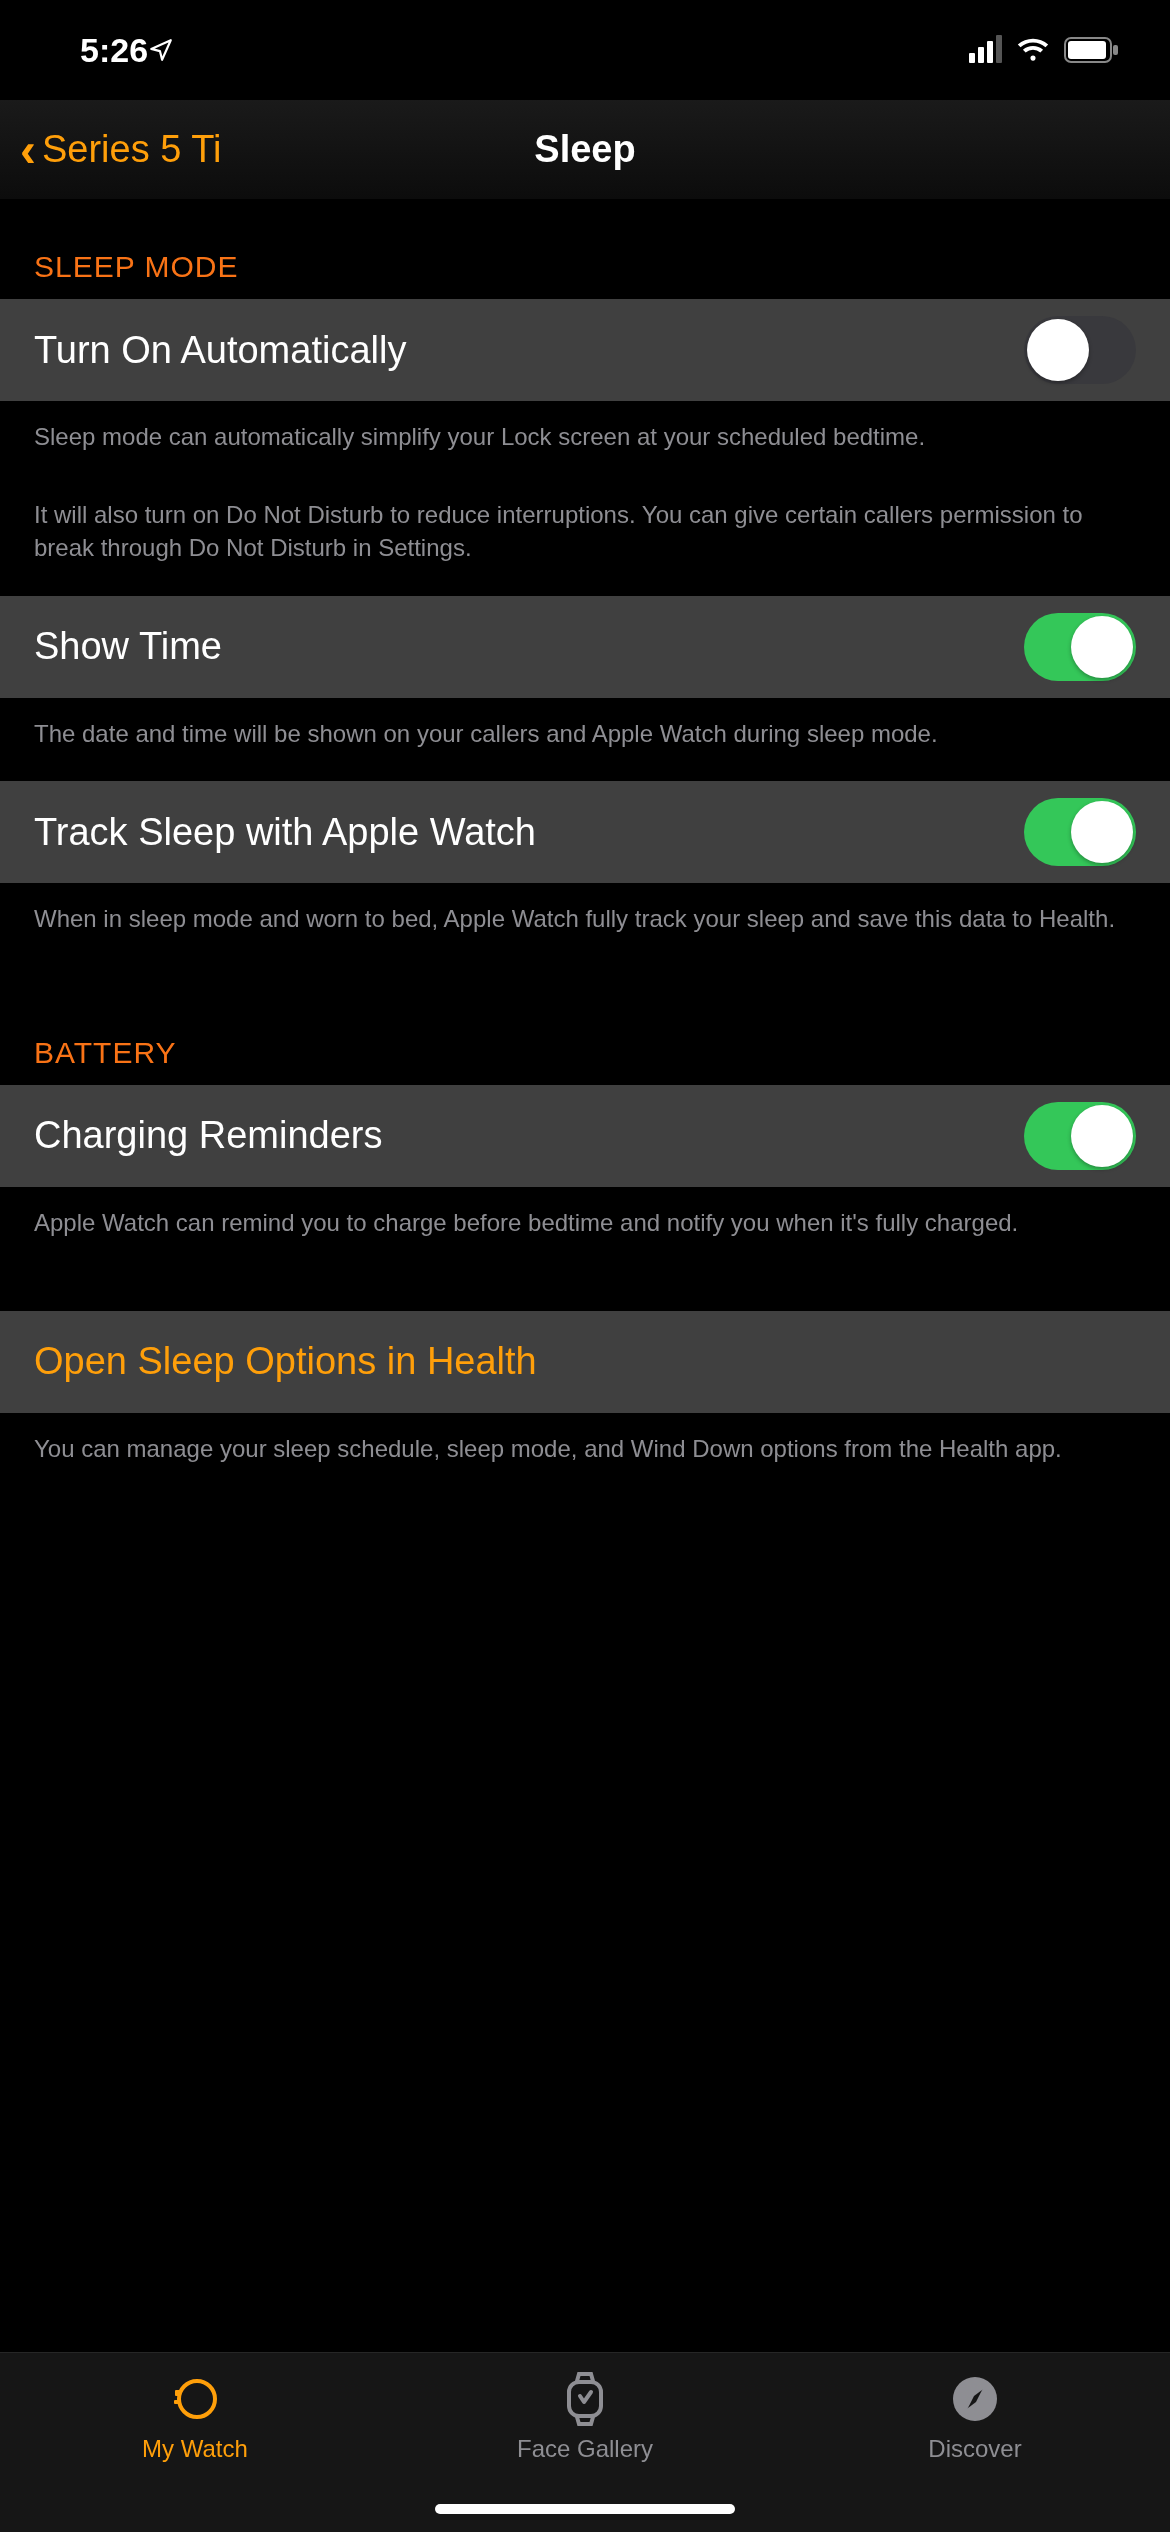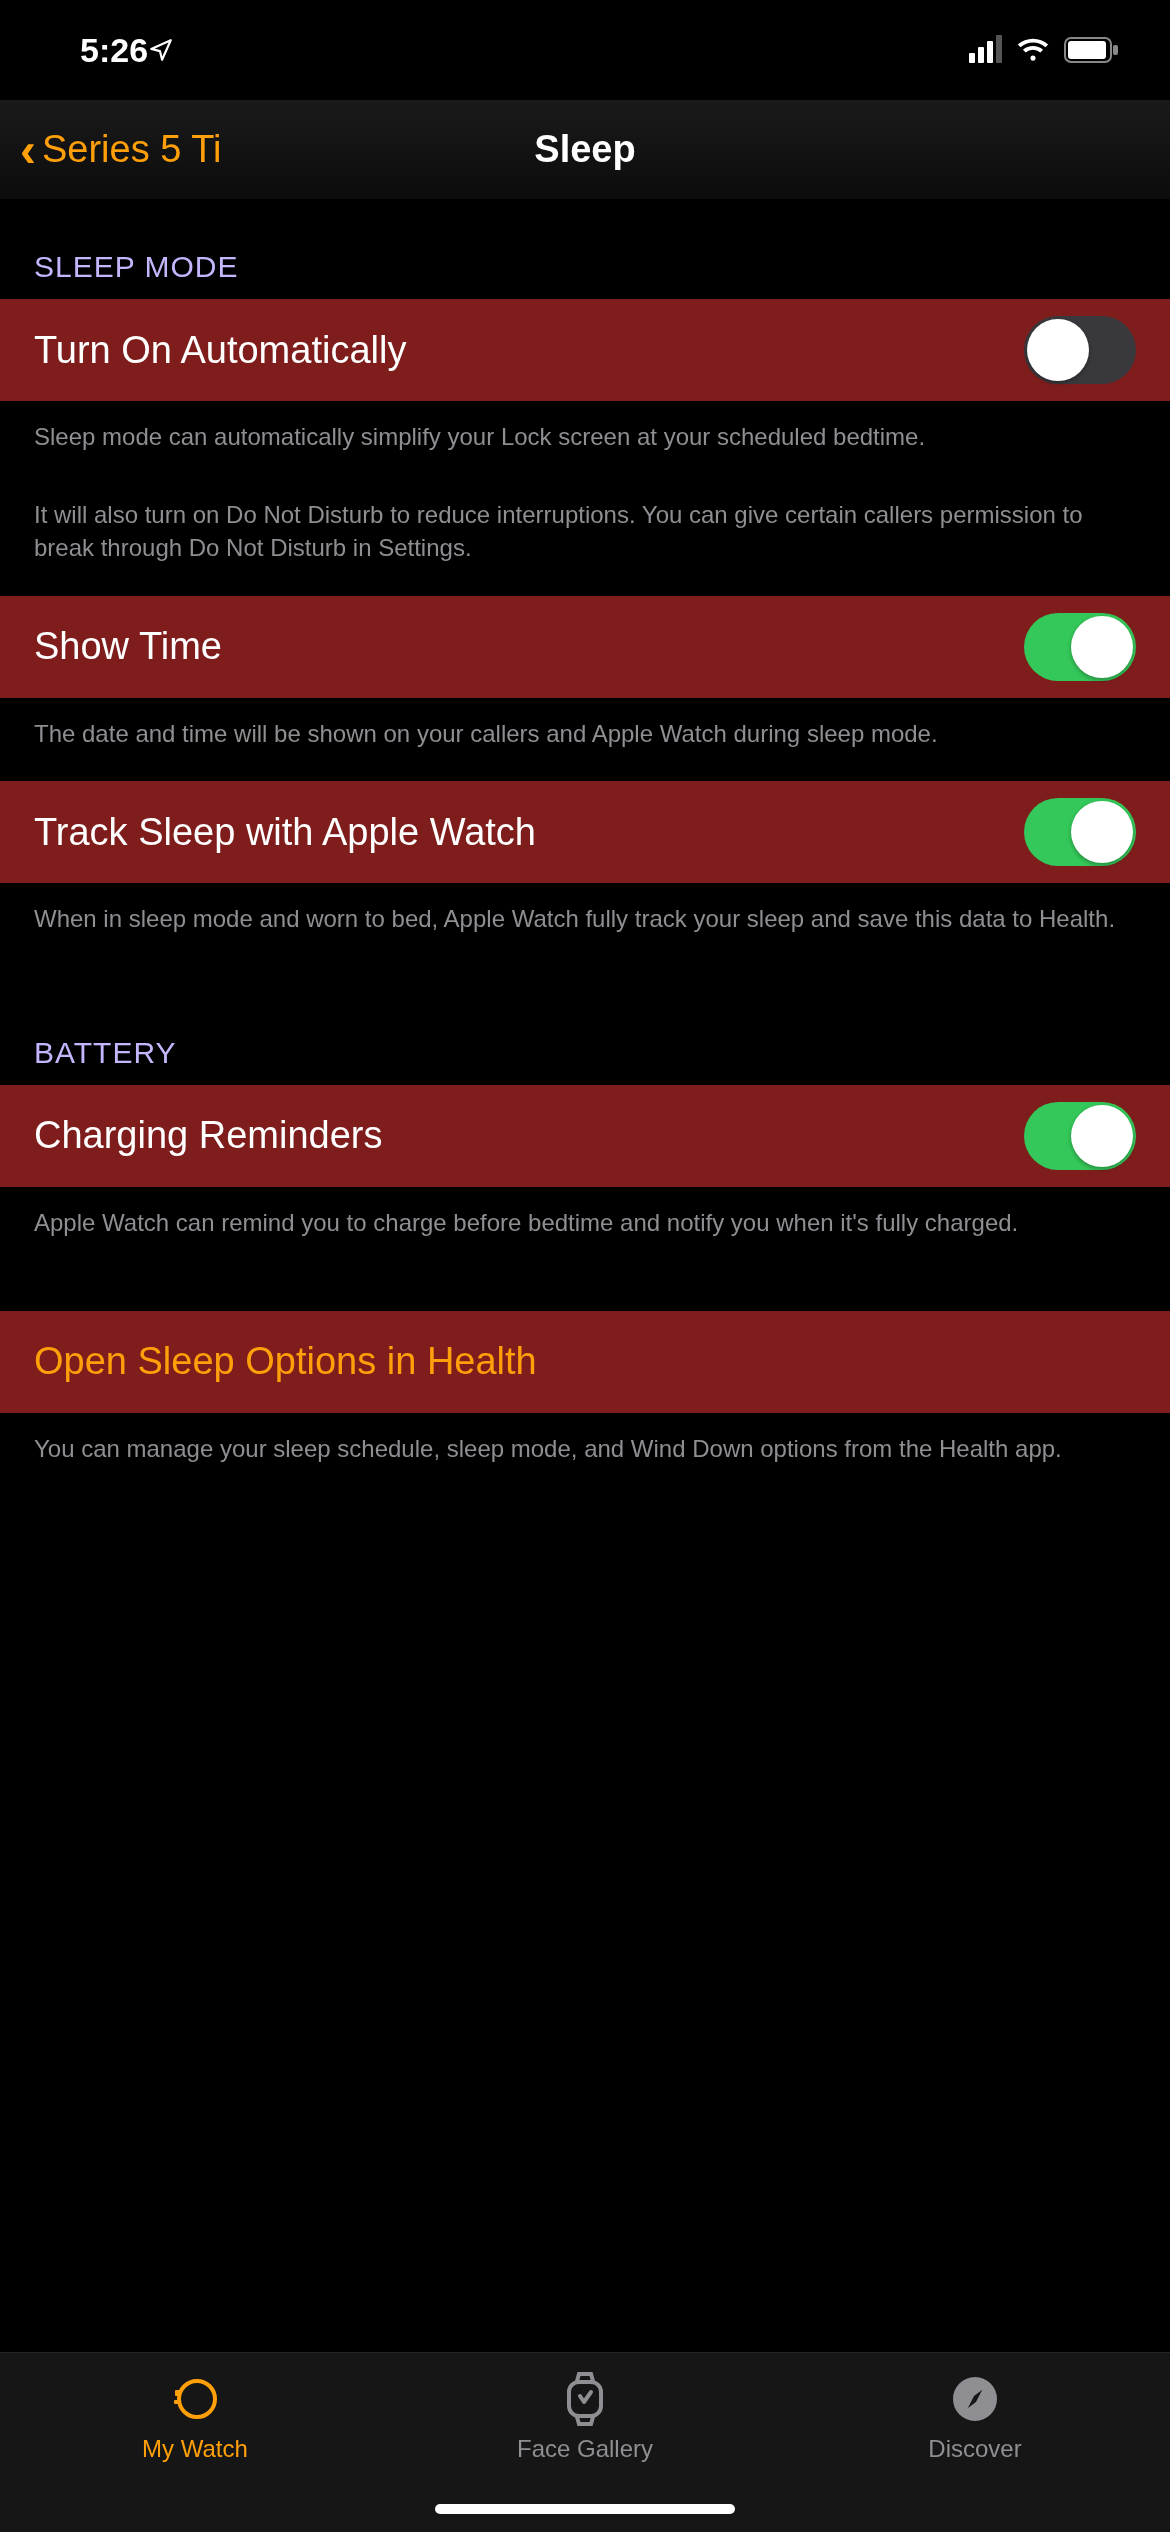--- a/index.html
+++ b/index.html
@@ -13,24 +13,24 @@
   .loc-arrow { display:inline-block; }
 
   
   .nav-bar { height: 100px; display: flex; align-items: center; position: relative; background: linear-gradient(#1a1a1a,#0c0c0c); border-bottom: 1px solid #000; }
   .nav-back { display: flex; align-items: center; color: #ff9f0a; font-size: 38px; font-weight: 400; padding-left: 20px; gap: 6px; }
   .nav-back-chevron { font-size: 48px; font-weight: 600; line-height: 1; }
   .nav-title { position: absolute; left: 0; right: 0; text-align: center; font-size: 38px; font-weight: 600; pointer-events: none; }
 
   
   .content { flex: 1; overflow: hidden; }
-  .section-header { color: #c4b5fd; font-size: 30px; letter-spacing: 1px; padding: 50px 34px 14px; text-transform: uppercase; }
+  .section-header { color: #f97316; font-size: 30px; letter-spacing: 1px; padding: 50px 34px 14px; text-transform: uppercase; }
   .section-header.tight { padding-top: 70px; }
 
-  .cell { background: #7f1d1d; min-height: 104px; display: flex; align-items: center; justify-content: space-between; padding: 0 34px; border-top: 1px solid #000; border-bottom: 1px solid #000; }
+  .cell { background: #404040; min-height: 104px; display: flex; align-items: center; justify-content: space-between; padding: 0 34px; border-top: 1px solid #000; border-bottom: 1px solid #000; }
   .cell + .footer { }
   .cell-label { font-size: 38px; font-weight: 400; color: #fff; }
   .cell-link { color: #ff9f0a; }
 
   .footer { color: #8e8e93; font-size: 24px; line-height: 1.4; padding: 18px 34px 30px; }
   .footer p + p { margin-top: 44px; }
 
   
   .toggle { width: 112px; height: 68px; border-radius: 34px; position: relative; flex-shrink: 0; }
   .toggle .knob { position: absolute; width: 62px; height: 62px; border-radius: 50%; background: #fff; top: 3px; box-shadow: 0 2px 4px rgba(0,0,0,.3); }

